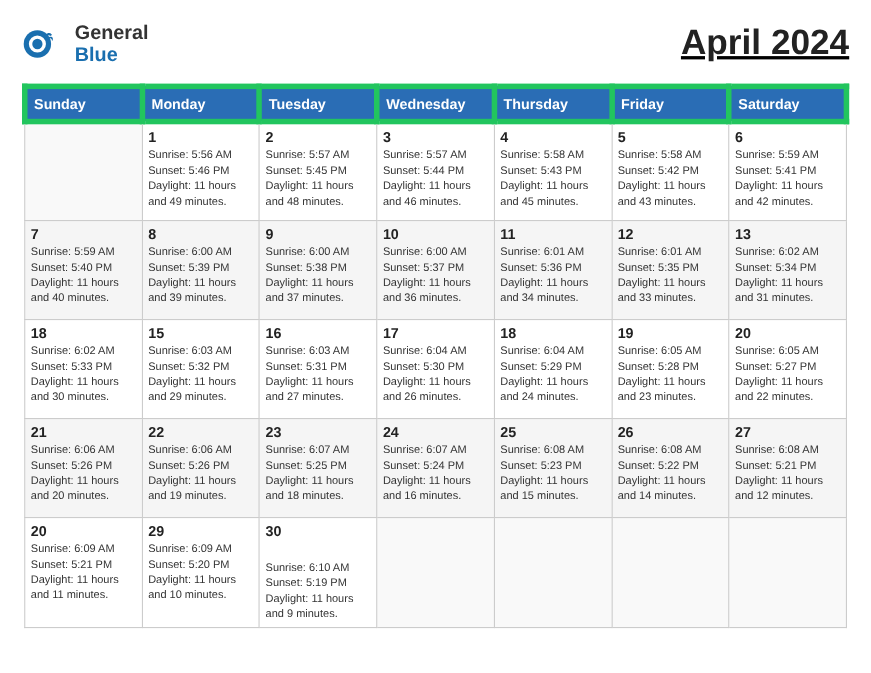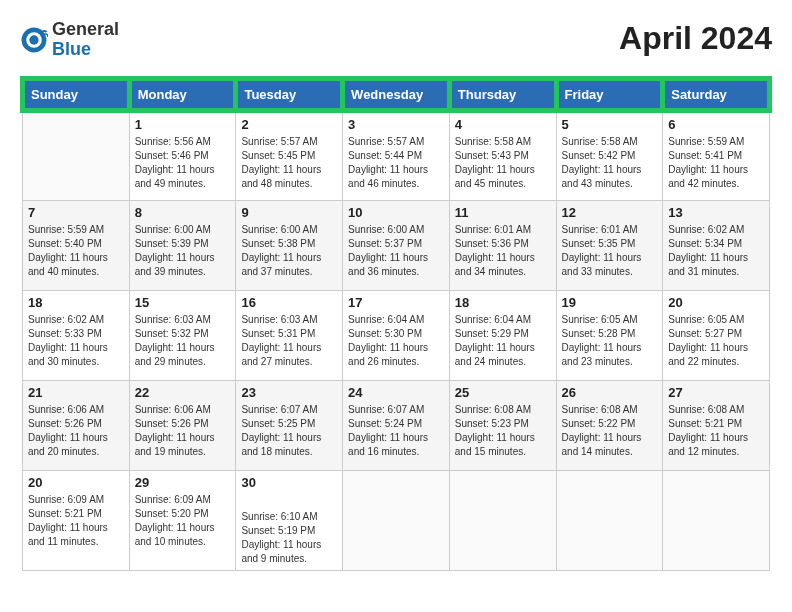--- a/index.html
+++ b/index.html
@@ -12,35 +12,36 @@
     }
     .header {
       display: flex;
       justify-content: space-between;
       align-items: flex-start;
       margin-bottom: 16px;
     }
     .logo {
       display: flex;
       align-items: center;
-      gap: 4px;
+      gap: 20px;
     }
     .logo-text {
       font-size: 18px;
       font-weight: bold;
       line-height: 1.1;
     }
     .logo-general { color: #333; }
     .logo-blue { color: #1a6faf; }
     .logo-icon {
       width: 28px;
       height: 28px;
     }
     .title-block {
       text-align: right;
+      text-decoration: underline;
     }
     .month-title {
       font-size: 32px;
       font-weight: bold;
       color: #222;
     }
     .subtitle {
       font-size: 15px;
       color: #444;
     }

